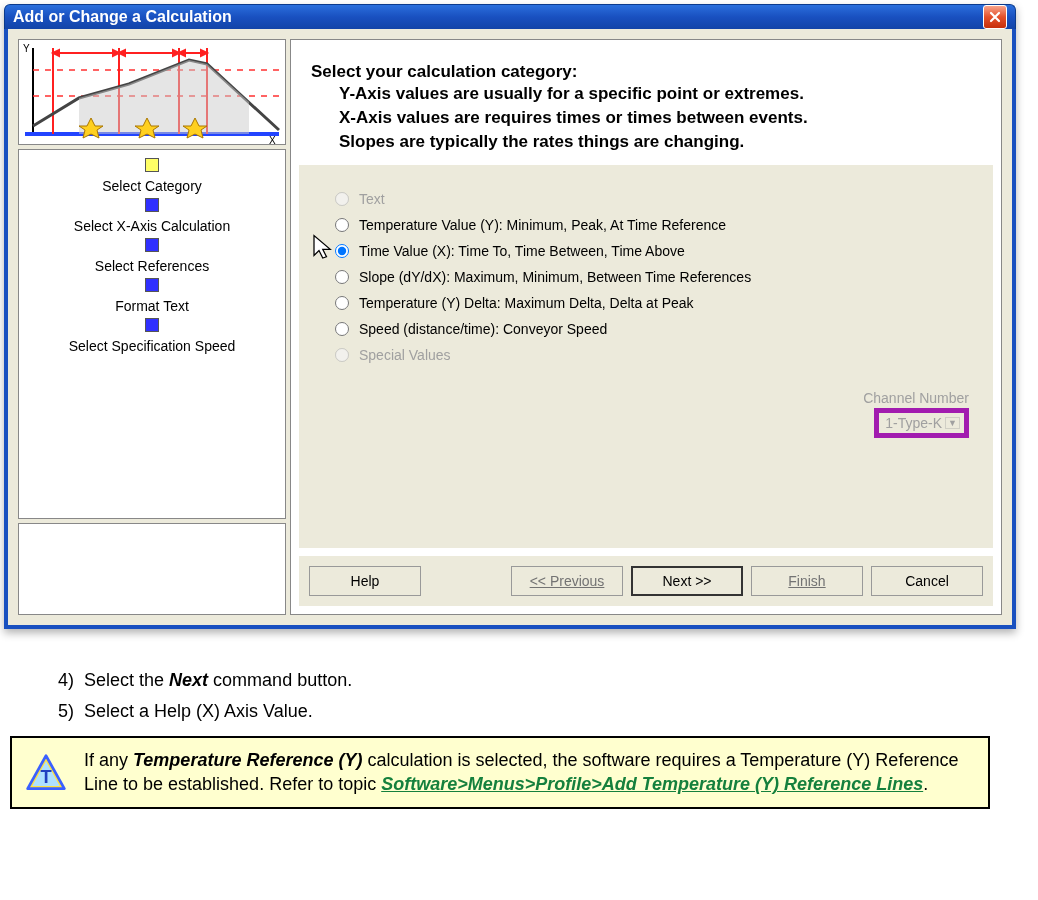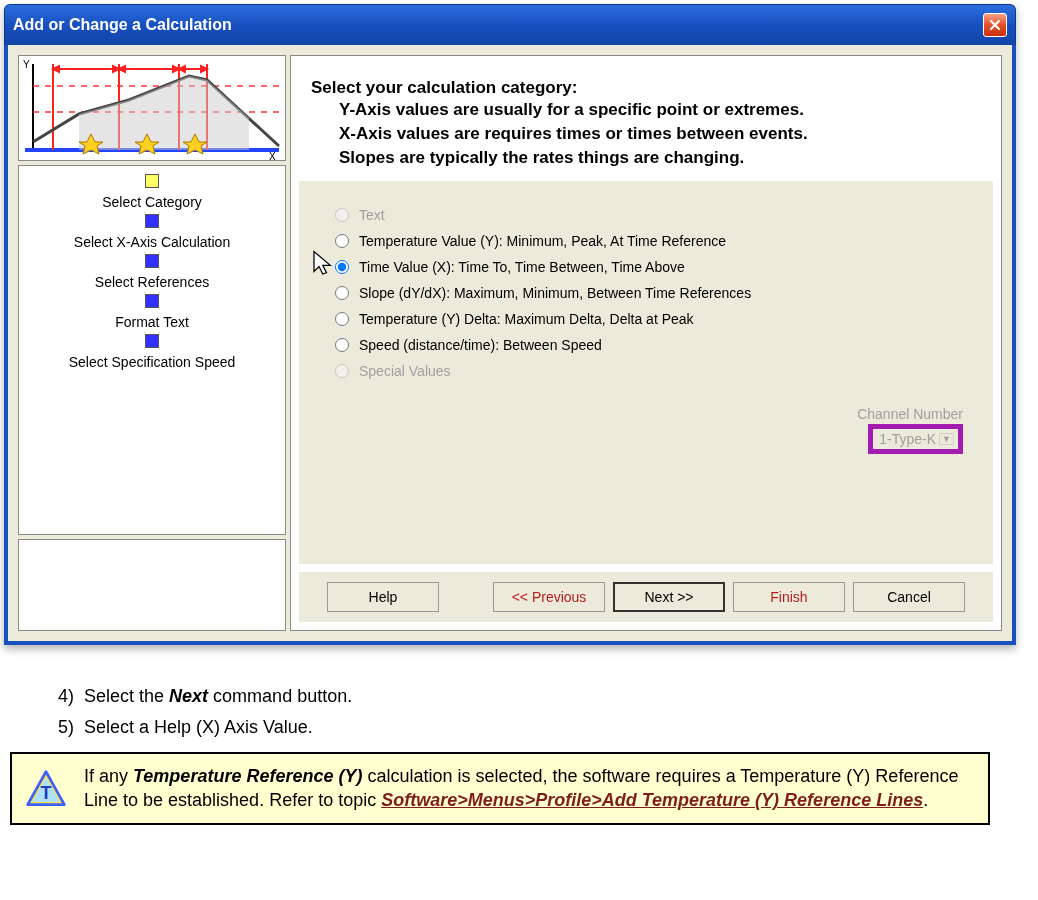--- a/index.html
+++ b/index.html
@@ -14,21 +14,21 @@
     box-shadow: 0 4px 8px rgba(0,0,0,0.3);
     border-radius: 4px 4px 0 0;
     width: 1012px;
   }
   .titlebar {
     background: linear-gradient(to bottom, #2a6fdc 0%, #1950c0 50%, #1244a8 100%);
     color: #fff;
     font-weight: bold;
     font-size: 16px;
     font-family: "Trebuchet MS", Tahoma, sans-serif;
-    padding: 8px 8px;
+    padding: 0 8px;
     display: flex;
     justify-content: space-between;
     align-items: center;
     border-radius: 6px 6px 0 0;
     border: 1px solid #0b3a8c;
     border-bottom: none;
   }
   .close-btn {
     width: 22px;
     height: 22px;
@@ -120,21 +120,21 @@
     margin: 10px 0;
   }
   .radio-row.disabled { color: #a0a0a0; }
   input[type=radio] { width:14px; height:14px; margin:0;}
   .cursor-overlay {
     position: absolute;
     pointer-events: none;
   }
   .channel-box {
     position: absolute;
-    right: 30px;
+    right: 24px;
     bottom: 110px;
     text-align: right;
     color: #a0a0a0;
     font-size: 14px;
   }
   .channel-select {
     display:inline-block;
     border: 5px solid #a21caf;
     background: #eceadb;
     color:#a0a0a0;
@@ -147,36 +147,36 @@
     content:"▼";
     font-size:9px;
     position:absolute;
     right:4px; top:4px;
     border:1px solid #d0cfc5;
     padding:0 2px;
   }
   .button-row {
     background: #eceadb;
     margin: 0 8px 8px 8px;
-    padding: 10px 28px;
+    padding: 10px 10px;
     display: flex;
     justify-content: flex-end;
     gap: 8px;
     border: none;
   }
   .btn {
     min-width: 112px;
     height: 30px;
     border: 1px solid #999;
     background: #eceadb;
     font-family: Tahoma, Arial, sans-serif;
     font-size: 14px;
     cursor: pointer;
   }
-  .btn.disabled { color: #b91c1c; cursor: default;}
+  .btn.disabled { color: #737373; cursor: default; text-decoration: underline;}
   .btn.focus { border: 2px solid #333; }
   .spacer-flex { flex:1; }
 
   .doc-steps {
     font-family: Arial, sans-serif;
     font-size: 18px;
     margin: 36px 0 10px 58px;
     line-height: 1.7;
   }
   .doc-steps strong { font-style: italic; font-weight: bold; }
@@ -194,21 +194,21 @@
     width: 980px;
     box-sizing: border-box;
     line-height:1.35;
   }
   .note-icon {
     width: 44px; height: 44px;
     flex-shrink:0;
     margin-top:4px;
   }
   .note-text strong { font-style: italic; font-weight: bold; }
-  .note-link { color: #7f1d1d; text-decoration: underline; font-style: italic; font-weight:bold; }
+  .note-link { color: #15803d; text-decoration: underline; font-style: italic; font-weight:bold; }
 </style>
 </head>
 <body>
 
 <div class="dialog-wrap">
   <div class="titlebar">
     <span>Add or Change a Calculation</span>
     <div class="close-btn">
       <svg width="12" height="12" viewBox="0 0 12 12" style="vertical-align:middle">
           <path d="M2 2 L10 10 M10 2 L2 10" stroke="#fff" stroke-width="2.2" stroke-linecap="round"></path>
@@ -301,21 +301,21 @@
           <div class="radio-row">
             <input type="radio" name="calc" style="">
             <span>Slope (dY/dX):  Maximum, Minimum, Between Time References</span>
           </div>
           <div class="radio-row">
             <input type="radio" name="calc" style="">
             <span>Temperature (Y) Delta:  Maximum Delta, Delta at Peak</span>
           </div>
           <div class="radio-row">
             <input type="radio" name="calc" style="">
-            <span>Speed (distance/time): Between Speed</span>
+            <span>Speed (distance/time): Conveyor Speed</span>
           </div>
           <div class="radio-row disabled">
             <input type="radio" name="calc" disabled="" style="">
             <span>Special  Values</span>
           </div>
           <div class="channel-box">
           <div>Channel Number</div>
           <div class="channel-select"><span>1-Type-K</span></div>
         </div>
       </div>

